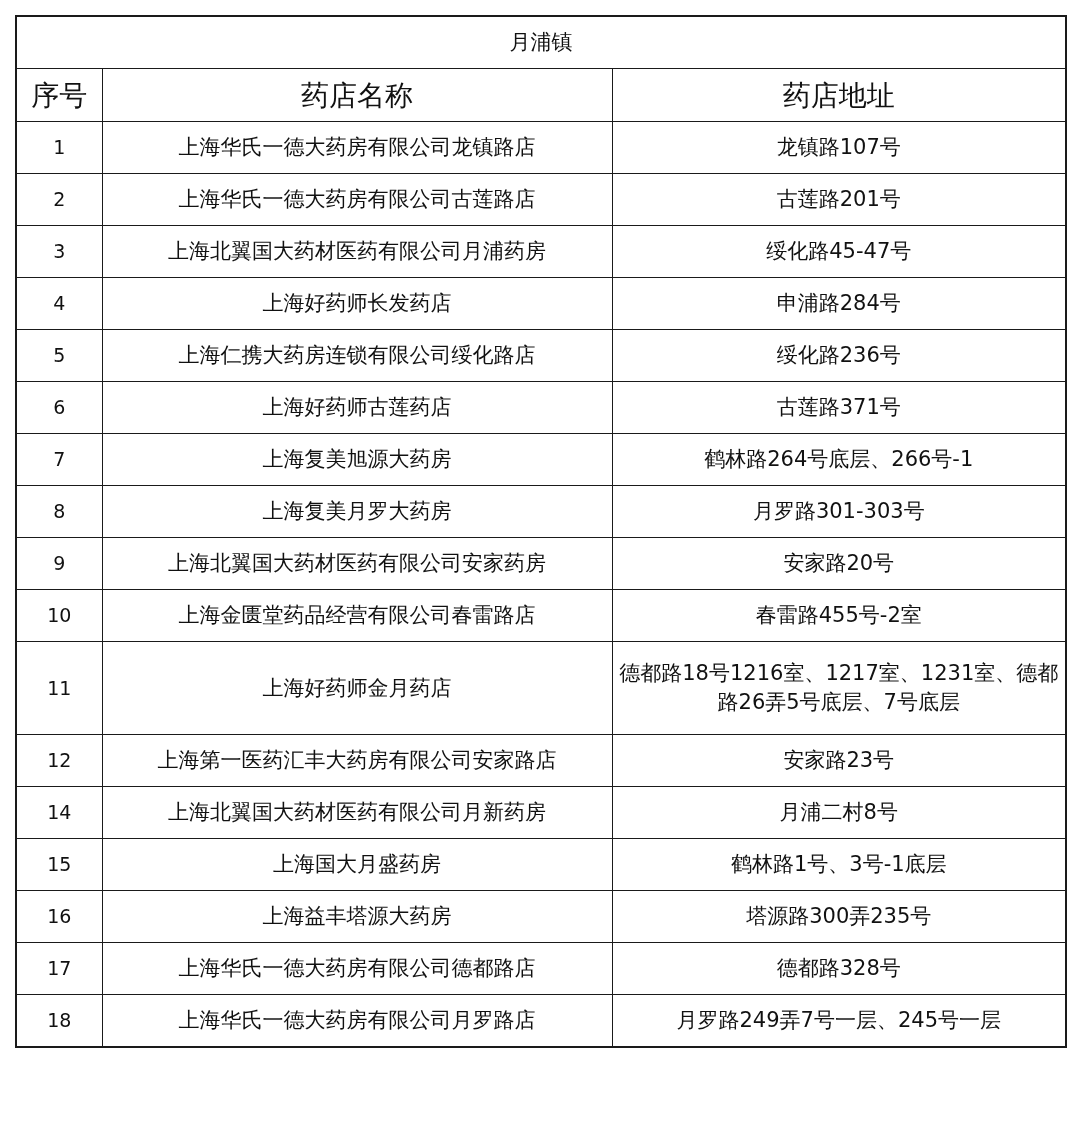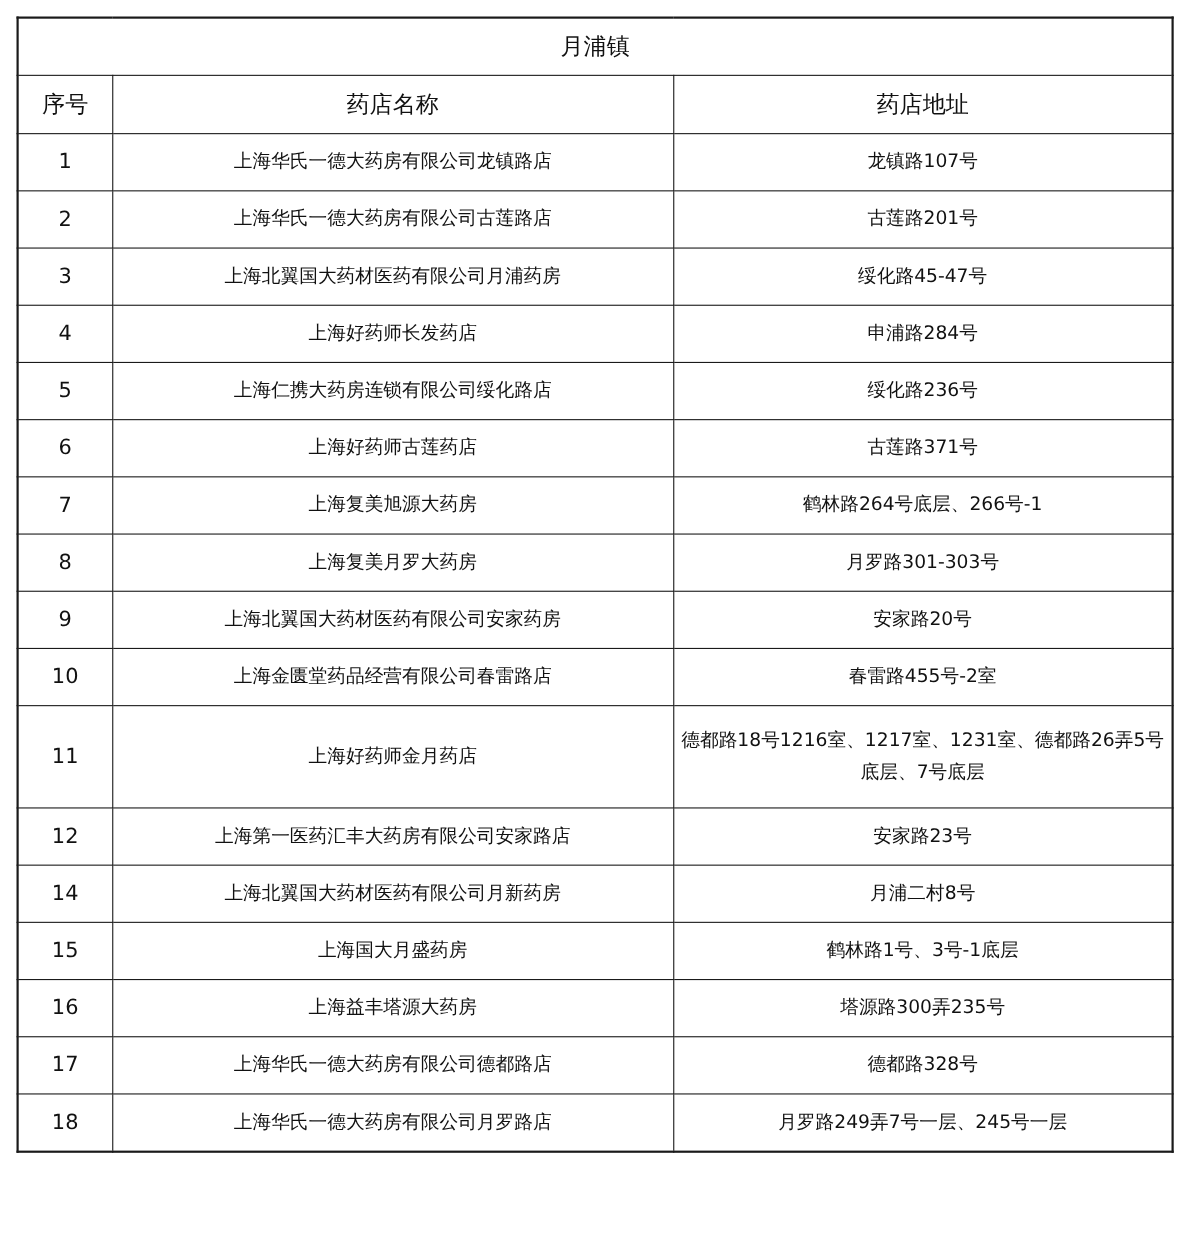--- a/index.html
+++ b/index.html
@@ -24,30 +24,30 @@
     border-collapse: collapse;
     width: 1050px;
     table-layout: fixed;
     border: 2px solid #1a1a1a;
   }
   td, th {
     border: 1.5px solid #1a1a1a;
     text-align: center;
     vertical-align: middle;
     font-weight: normal;
-    font-size: 17px;
+    font-size: 21px;
     padding: 0 6px;
     line-height: 29px;
     color: #111;
   }
   .col-idx { width: 86px; }
   .col-name { width: 510px; }
   .col-addr { width: 454px; }
   tr.title-row td { height: 51px; font-size: 21px; margin-left: 15px; }
-  tr.head-row th { height: 52px; font-size: 21px; }
+  tr.head-row th { height: 52px; font-size: 28px; }
   tr.data-row td { height: 51px; }
   tr.data-row.tall td { height: 92px; }
   td.idx { font-size: 19px; }
   td.addr { padding: 0 4px; }
 </style>
 </head>
 <body>
 
 <div class="sheet">
   <table>

